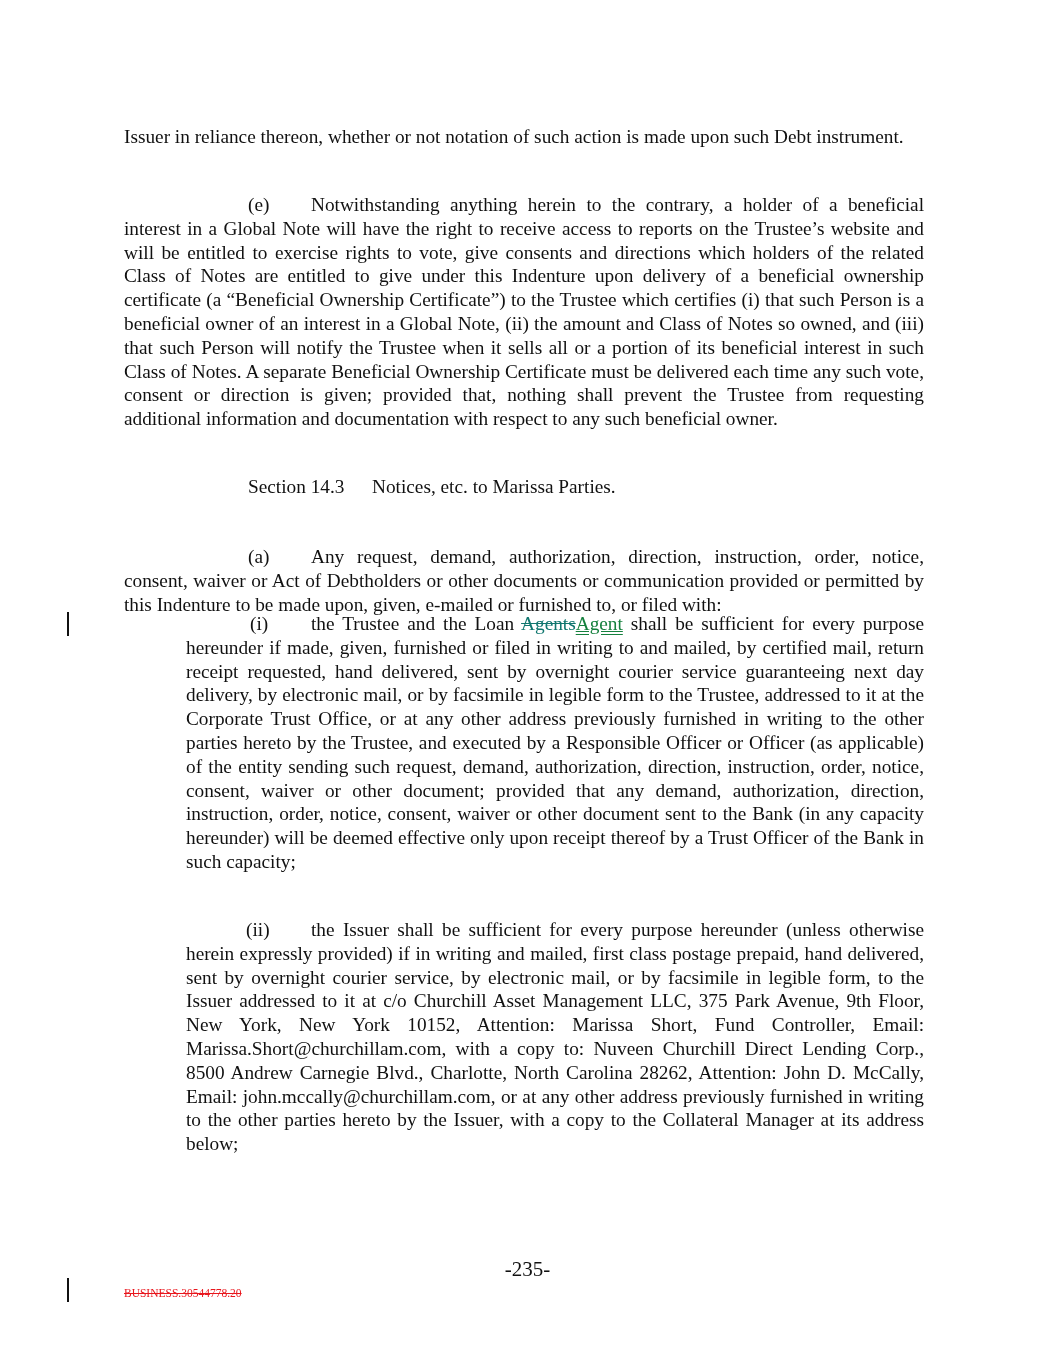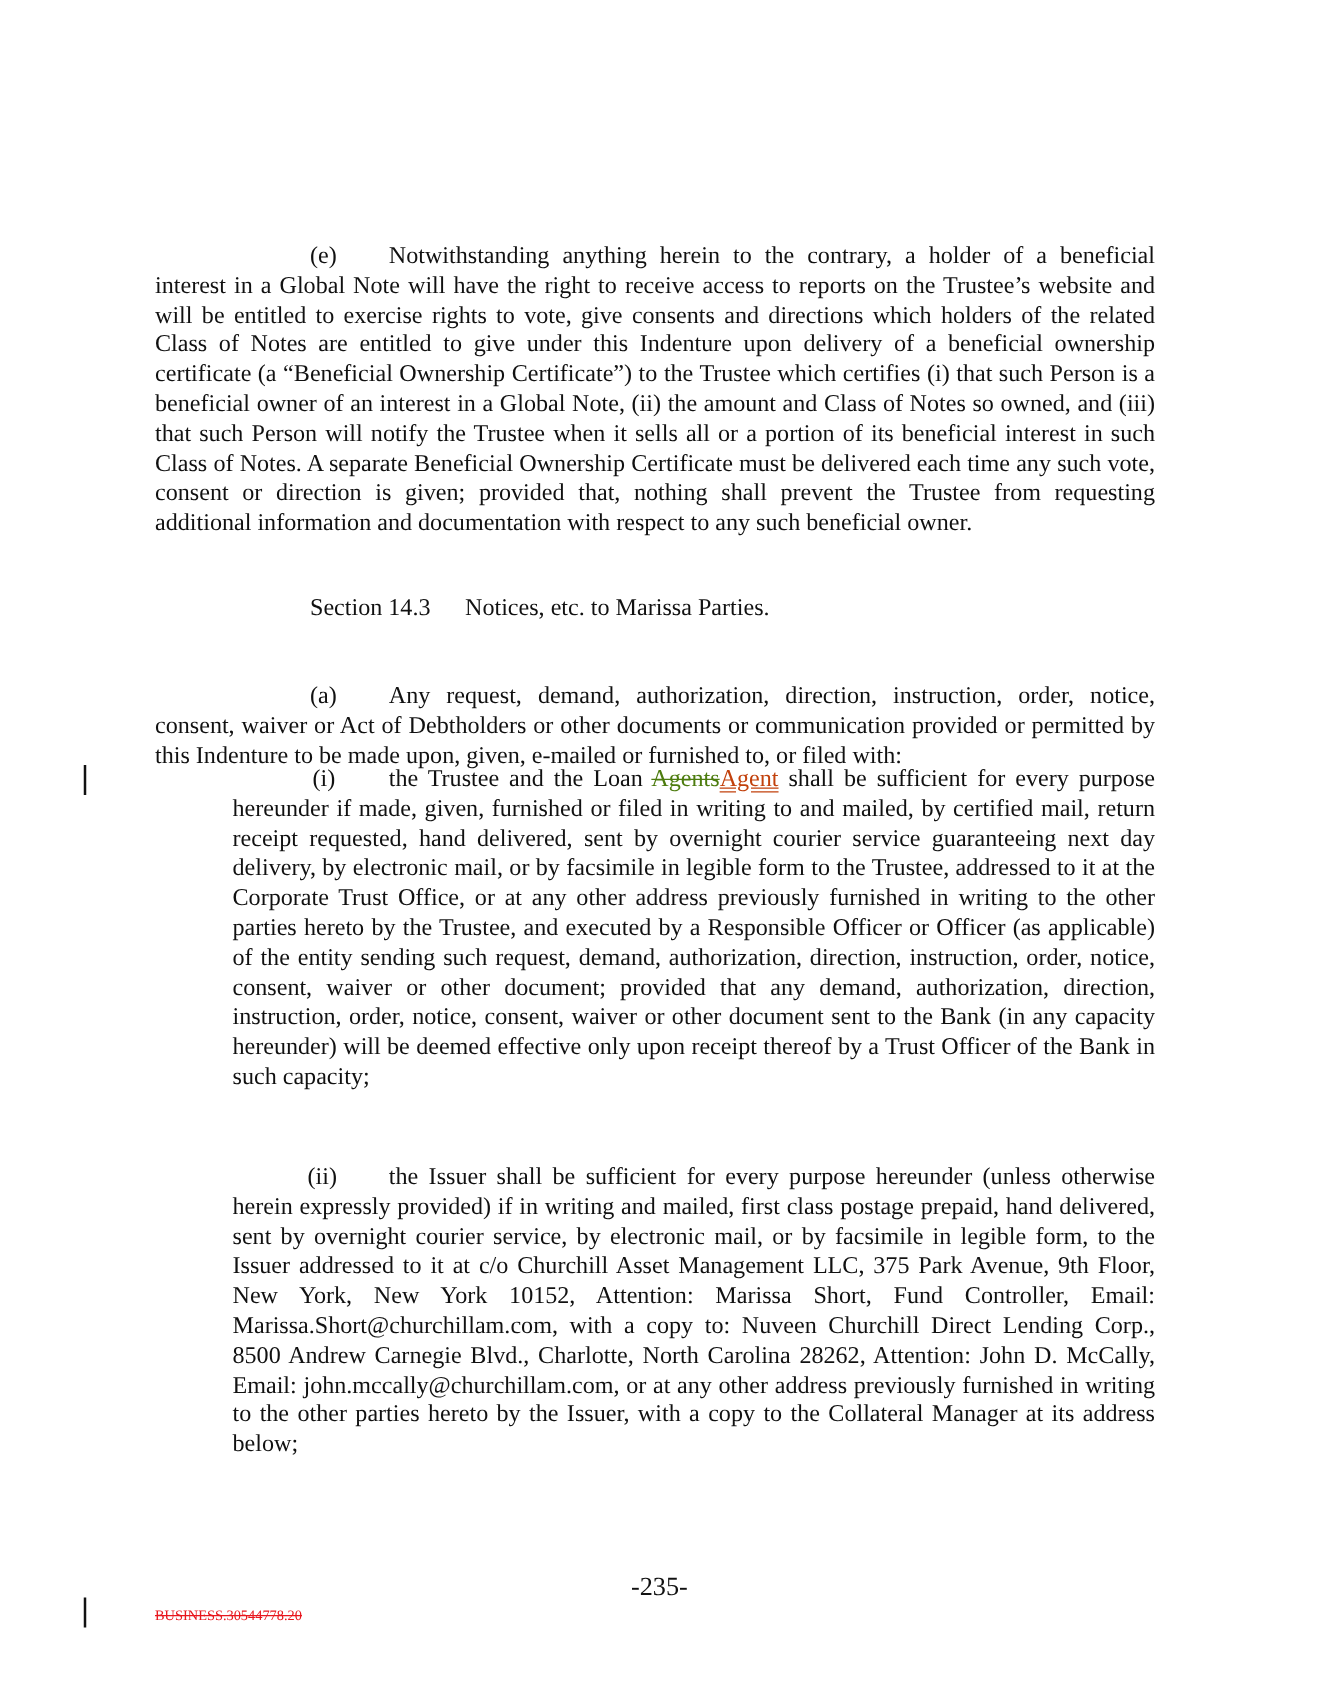--- a/index.html
+++ b/index.html
@@ -3,54 +3,57 @@
 <meta charset="utf-8">
 <style>
   html, body { margin: 0; padding: 0; background: #ffffff; }
   body { width: 1055px; height: 1365px; position: relative; overflow: hidden;
          font-family: "Liberation Serif", serif; color: #111; }
   .page { position: absolute; left: 0; top: 0; width: 1055px; height: 1365px; }
   .para { position: absolute; font-size: 19.3px; line-height: 23.8px; text-align: justify; }
   .p-body { left: 124px; width: 800px; }
   .p-sub { left: 186px; width: 738px; }
   .u { }
-  .del { color: #4d7c0f; text-decoration: line-through; }
-  .ins { color: #c2410c; text-decoration: underline double; }
+  .del { color: #0f766e; text-decoration: line-through; }
+  .ins { color: #15803d; text-decoration: underline double; }
   .heading { position: absolute; left: 248px; font-size: 19.3px; line-height: 23.8px; }
   .changebar { position: absolute; left: 67px; width: 2px; background: #111; }
   .page-num { position: absolute; left: 0; width: 1055px; text-align: center; top: 1257px; font-size: 21px; }
   .footer-id { position: absolute; left: 124px; top: 1287px; font-size: 11.5px; color: #e8161d;
                text-decoration: line-through; font-family: Liberation Serif, serif; }
   .label { display: inline-block; }
 </style>
 </head>
 <body>
 
 <div class="page">
 
+  <div class="para p-body" style="top:125px;">
+    <span>Issuer in reliance thereon, whether or not notation of such action is made upon such Debt instrument.</span>
+  </div>
 
   <div class="para p-body" style="top:193px;">
     <span class="label" style="margin-left:124px; width:63px;">(e)</span><span>Notwithstanding anything herein to the contrary, a holder of a beneficial interest in a Global Note will have the right to receive access to reports on the Trustee’s website and will be entitled to exercise rights to vote, give consents and directions which holders of the related Class of Notes are entitled to give under this Indenture upon delivery of a beneficial ownership certificate (a “</span><span class="u">Beneficial Ownership Certificate</span><span>”) to the Trustee which certifies (i) that such Person is a beneficial owner of an interest in a Global Note, (ii) the amount and Class of Notes so owned, and (iii) that such Person will notify the Trustee when it sells all or a portion of its beneficial interest in such Class of Notes.  A separate Beneficial Ownership Certificate must be delivered each time any such vote, consent or direction is given; </span><span class="u">provided</span><span> that, nothing shall prevent the Trustee from requesting additional information and documentation with respect to any such beneficial owner.</span>
   </div>
 
   <div class="heading" style="top:475px;">
     <span class="label" style="width:124px;">Section 14.3</span><span class="u">Notices, etc. to Marissa Parties</span><span>.</span>
   </div>
 
   <div class="para p-body" style="top:545px;">
     <span class="label" style="margin-left:124px; width:63px;">(a)</span><span>Any request, demand, authorization, direction, instruction, order, notice, consent, waiver or Act of Debtholders or other documents or communication provided or permitted by this Indenture to be made upon, given, e-mailed or furnished to, or filed with:</span>
   </div>
 
   <div class="changebar" style="top:612px; height:24px;"></div>
 
   <div class="para p-sub" style="top:612px;">
     <span class="label" style="margin-left:64px; width:61px;">(i)</span><span>the Trustee and the Loan </span><span class="del">Agents</span><span class="ins">Agent</span><span> shall be sufficient for every purpose hereunder if made, given, furnished or filed in writing to and mailed, by certified mail, return receipt requested, hand delivered, sent by overnight courier service guaranteeing next day delivery, by electronic mail, or by facsimile in legible form to the Trustee, addressed to it at the Corporate Trust Office, or at any other address previously furnished in writing to the other parties hereto by the Trustee, and executed by a Responsible Officer or Officer (as applicable) of the entity sending such request, demand, authorization, direction, instruction, order, notice, consent, waiver or other document; </span><span class="u">provided</span><span> that any demand, authorization, direction, instruction, order, notice, consent, waiver or other document sent to the Bank (in any capacity hereunder) will be deemed effective only upon receipt thereof by a Trust Officer of the Bank in such capacity;</span>
   </div>
 
-  <div class="para p-sub" style="top:918px;margin-top:12px;">
+  <div class="para p-sub" style="top:918px;">
     <span class="label" style="margin-left:60px; width:65px;">(ii)</span><span>the Issuer shall be sufficient for every purpose hereunder (unless otherwise herein expressly provided) if in writing and mailed, first class postage prepaid, hand delivered, sent by overnight courier service, by electronic mail, or by facsimile in legible form, to the Issuer addressed to it at c/o Churchill Asset Management LLC, 375 Park Avenue, 9th Floor, New York, New York 10152, Attention: Marissa Short, Fund Controller, Email: Marissa.Short@churchillam.com, with a copy to: Nuveen Churchill Direct Lending Corp., 8500 Andrew Carnegie Blvd., Charlotte, North Carolina 28262, Attention: John D. McCally, Email: john.mccally@churchillam.com, or at any other address previously furnished in writing to the other parties hereto by the Issuer, with a copy to the Collateral Manager at its address below;</span>
   </div>
 
 
   <div class="page-num">-235-</div>
 
   <div class="changebar" style="top:1278px; height:24px;"></div>
   <div class="footer-id">BUSINESS.30544778.20 </div>
 
 </div>

